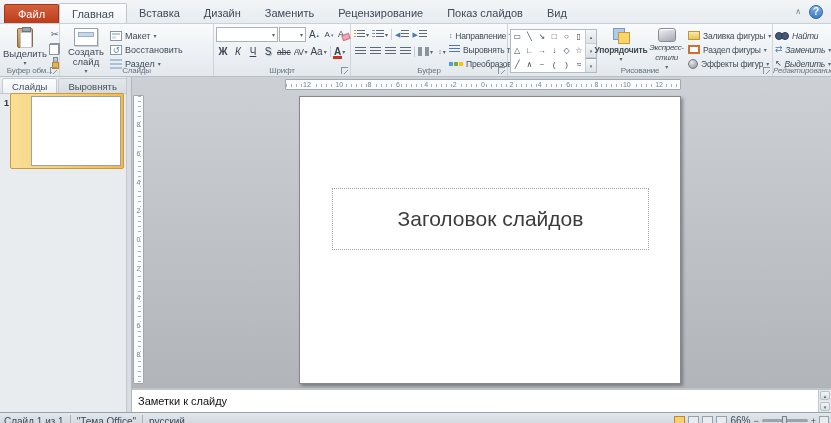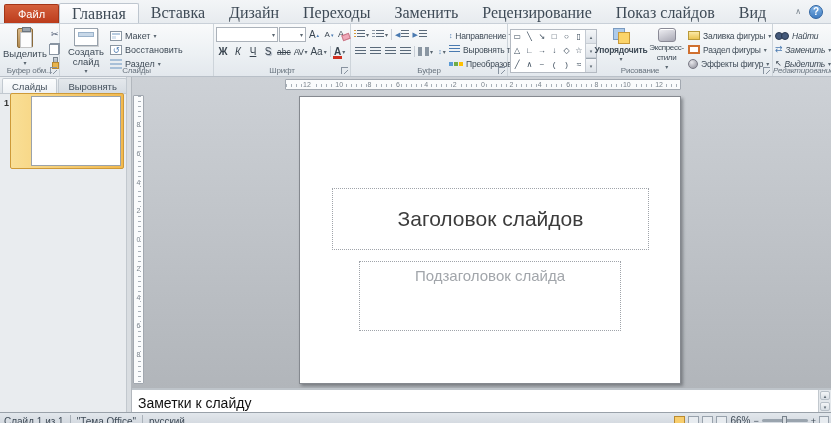--- a/index.html
+++ b/index.html
@@ -4,21 +4,21 @@
 <style>
 *{margin:0;padding:0;box-sizing:border-box;}
 html,body{width:831px;height:423px;overflow:hidden;}
 body{position:relative;font-family:"Liberation Sans","DejaVu Sans",sans-serif;background:#fff;color:#333;}
 button{background:none;border:none;font:inherit;cursor:default;}
 .caret{font-size:6px;color:#5A6670;line-height:1;}
 
 .tabbar{position:absolute;left:0;top:0;width:831px;height:24px;background:linear-gradient(#F3F5F7,#E7EBEF);border-bottom:1px solid #C9D0D8;display:flex;align-items:flex-end;padding-left:4px;}
 .file-tab{height:19px;padding:0 13px;background:linear-gradient(#D4603C,#BC3C1C);color:#fff;font-size:11px;display:flex;align-items:center;border-radius:2px 2px 0 0;border:1px solid #A33517;border-bottom:none;}
 .tabstrip{display:flex;align-items:flex-end;height:100%;}
-.rtab{height:20px;padding:0 12px;display:flex;align-items:center;font-size:16px;color:#3E4A56;white-space:nowrap;font-family:Liberation Serif, serif;}
+.rtab{height:20px;padding:0 12px;display:flex;align-items:center;font-size:11px;color:#3E4A56;white-space:nowrap;}
 .rtab.active{background:linear-gradient(#FDFDFE,#F0F3F6);border:1px solid #BEC6CF;border-bottom:none;border-radius:2px 2px 0 0;}
 .tabbar-right{margin-left:auto;align-self:center;display:flex;align-items:center;gap:8px;padding-right:8px;}
 .chev{color:#7A848E;font-size:8px;}
 .help-btn{width:14px;height:14px;border-radius:50%;background:linear-gradient(#7FB2E5,#3F7BC0);color:#fff;font-size:10px;font-weight:bold;display:flex;align-items:center;justify-content:center;border:1px solid #2E62A0;}
 
 .ribbon{position:absolute;left:0;top:24px;width:831px;height:53px;background:linear-gradient(#F9FAFB,#EDF1F4 55%,#E3E8ED);border-bottom:1px solid #B9C0C8;display:flex;}
 .rgroup{position:relative;height:100%;border-right:1px solid #CDD4DA;padding:2px 1px 12px 2px;display:flex;align-items:flex-start;}
 .g-clip{width:60px;}.g-slides{width:154px;}.g-font{width:137px;flex-direction:column;}.g-para{width:157px;}.g-draw{width:265px;}.g-edit{width:58px;border-right:none;font-style:italic;}
 .grp-label{position:absolute;bottom:1px;left:0;width:100%;text-align:center;font-size:8px;color:#68737E;white-space:nowrap;letter-spacing:-0.2px;}
 .launcher{position:absolute;right:2px;bottom:2px;width:7px;height:7px;border-left:1px solid #8893A0;border-top:1px solid #8893A0;}
@@ -106,21 +106,21 @@
 .editor{position:absolute;left:132px;top:77px;width:699px;height:335px;background:linear-gradient(#CDD1D6,#AFB3B8);}
 .hruler{position:absolute;left:153px;top:2px;width:396px;height:11px;background-color:#FAFBFC;border:1px solid #A2A8B0;border-radius:1px;display:flex;align-items:center;justify-content:space-between;padding:0 16px;background-image:repeating-linear-gradient(90deg,#A9B1B9 0 1px,transparent 1px 5px);background-size:100% 3px;background-position:center 4px;background-repeat:no-repeat;}
 .vruler{position:absolute;left:1px;top:18px;width:11px;height:289px;background-color:#FAFBFC;border:1px solid #A2A8B0;border-radius:1px;display:flex;flex-direction:column;align-items:center;justify-content:space-between;padding:23px 0;background-image:repeating-linear-gradient(180deg,#A9B1B9 0 1px,transparent 1px 5px);background-size:3px 100%;background-position:4px center;background-repeat:no-repeat;}
 .rnum{font-size:7px;line-height:9px;color:#7A838C;background:#FAFBFC;padding:0 1px;}
 .vnum{padding:1px 0;}
 .canvas{position:absolute;left:167px;top:19px;width:382px;height:288px;background:#fff;border:1px solid #85898F;box-shadow:2px 2px 3px rgba(50,55,60,.45);}
 .ph{border:1px dotted #A0A4AA;position:absolute;}
 .ph-title{left:32px;top:91px;width:317px;height:62px;display:flex;align-items:center;justify-content:center;font-size:21px;color:#3C3C3C;}
 .ph-sub{left:59px;top:164px;width:262px;height:70px;text-align:center;padding-top:5px;font-size:15px;color:#A2A6AB;}
 .notes{position:absolute;left:0;top:311px;width:699px;height:24px;background:#fff;border-top:2px solid #BEC4CA;}
-.notes-text{padding:5px 0 0 6px;font-size:14px;color:#111;}
+.notes-text{padding:5px 0 0 6px;font-size:11px;color:#111;}
 .nsb{position:absolute;right:0;top:0;bottom:0;width:13px;background:#E4E8EC;border-left:1px solid #C2C8CE;display:flex;flex-direction:column;justify-content:space-between;}
 .nsb .btn{height:10px;margin:1px;display:flex;align-items:center;justify-content:center;font-size:5px;color:#5A6670;background:linear-gradient(#F4F6F8,#D8DEE4);border:1px solid #B8C0C8;border-radius:2px;}
 
 .statusbar{position:absolute;left:0;top:412px;width:831px;height:16px;background:linear-gradient(#E2E7EC,#CED4DB);border-top:1px solid #99A1A9;display:flex;align-items:flex-start;font-size:10px;color:#3E4A56;padding:2px 2px 0 4px;}
 .sb-left{display:flex;align-items:center;gap:6px;}
 .sb-sep{width:1px;height:12px;background:#AAB2BA;}
 .sb-right{margin-left:auto;display:flex;align-items:center;gap:3px;}
 .viewbtn{width:11px;height:10px;background:#E8ECF0;border:1px solid #98A2AC;display:inline-block;}
 .viewbtn.active{background:#F8CE6E;border-color:#B98A30;}
 .zoom-track{width:46px;height:3px;background:#9AA4AE;border-radius:2px;position:relative;display:inline-block;}
@@ -130,21 +130,20 @@
 </style>
 </head>
 <body>
 
 <div class="tabbar">
   <div class="file-tab">Файл</div>
   <div class="tabstrip">
       <span class="rtab active">Главная</span>
       <span class="rtab">Вставка</span>
       <span class="rtab">Дизайн</span>
-      <span class="rtab">Переходы</span>
       <span class="rtab">Заменить</span>
       <span class="rtab">Рецензирование</span>
       <span class="rtab">Показ слайдов</span>
       <span class="rtab">Вид</span>
     </div>
   <div class="tabbar-right">
     <span class="chev">∧</span>
     <span class="help-btn">?</span>
   </div>
 </div>
@@ -355,21 +354,21 @@
         <span class="sarr">▴</span>
         <span class="sarr">▾</span>
         <span class="sarr more">▾</span>
       </div>
     </div>
     <div class="bigbtn" style="width:48px;font-size:8.5px;letter-spacing:-0.2px;font-weight:bold;">
       <span class="icon-arrange"></span>
       <span>Упорядочить</span>
       <span class="caret">▾</span>
     </div>
-    <div class="bigbtn" style="width:52px;font-size:8px;letter-spacing:-0.3px;">
+    <div class="bigbtn" style="width:52px;font-size:8px;letter-spacing:-0.3px;font-style:italic;">
       <span class="icon-quick"></span>
       <span>Экспресс-стили</span>
       <span class="caret">▾</span>
     </div>
     <div class="stackcol">
       <button class="stackbtn">
           <span class="icon-fill"></span>
           <span>Заливка фигуры</span>
           <span class="caret">▾</span>
         </button>
@@ -446,21 +445,20 @@
       <span class="rnum vnum">4</span>
       <span class="rnum vnum">2</span>
       <span class="rnum vnum">0</span>
       <span class="rnum vnum">2</span>
       <span class="rnum vnum">4</span>
       <span class="rnum vnum">6</span>
       <span class="rnum vnum">8</span>
     </div>
   <div class="canvas">
     <div class="ph ph-title">Заголовок слайдов</div>
-    <div class="ph ph-sub">Подзаголовок слайда</div>
   </div>
   <div class="notes">
     <div class="notes-text">Заметки к слайду</div>
     <div class="nsb">
       <span class="btn">▴</span>
       <span class="btn">▾</span>
     </div>
   </div>
 </div>
 

